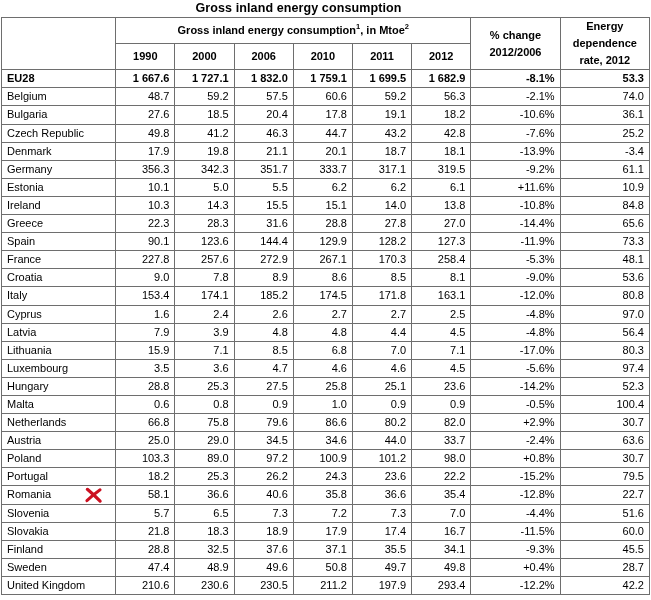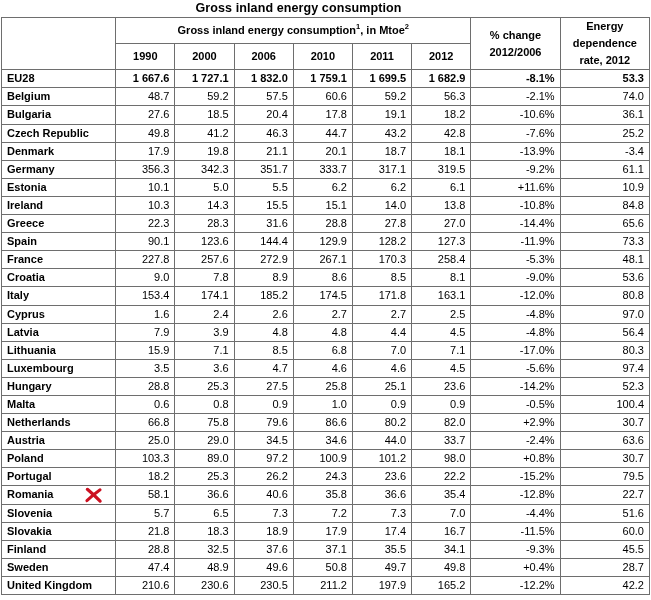--- a/index.html
+++ b/index.html
@@ -69,21 +69,21 @@
     height: 41px;
     padding: 0 3px;
     white-space: normal;
   }
   th.hdr-corner {
     border-top: 1px solid #333;
     border-left: 1px solid #333;
   }
   td.country {
     text-align: left;
-    font-weight: bold;
+    font-weight: normal;
     font-size: 11.5px;
     position: relative;
   }
   td.num {
     text-align: right;
     font-size: 11.5px;
   }
   tr.total td {
     font-weight: bold;
   }
@@ -460,20 +460,20 @@
           <td class="num">+0.4%</td>
           <td class="num">28.7</td>
         </tr>
         <tr>
           <td class="country">United Kingdom</td>
           <td class="num">210.6</td>
           <td class="num">230.6</td>
           <td class="num">230.5</td>
           <td class="num">211.2</td>
           <td class="num">197.9</td>
-          <td class="num">165.2</td>
+          <td class="num">293.4</td>
           <td class="num">-12.2%</td>
           <td class="num">42.2</td>
         </tr>
       </tbody>
   </table>
 
 </div>
 
 </body></html>

